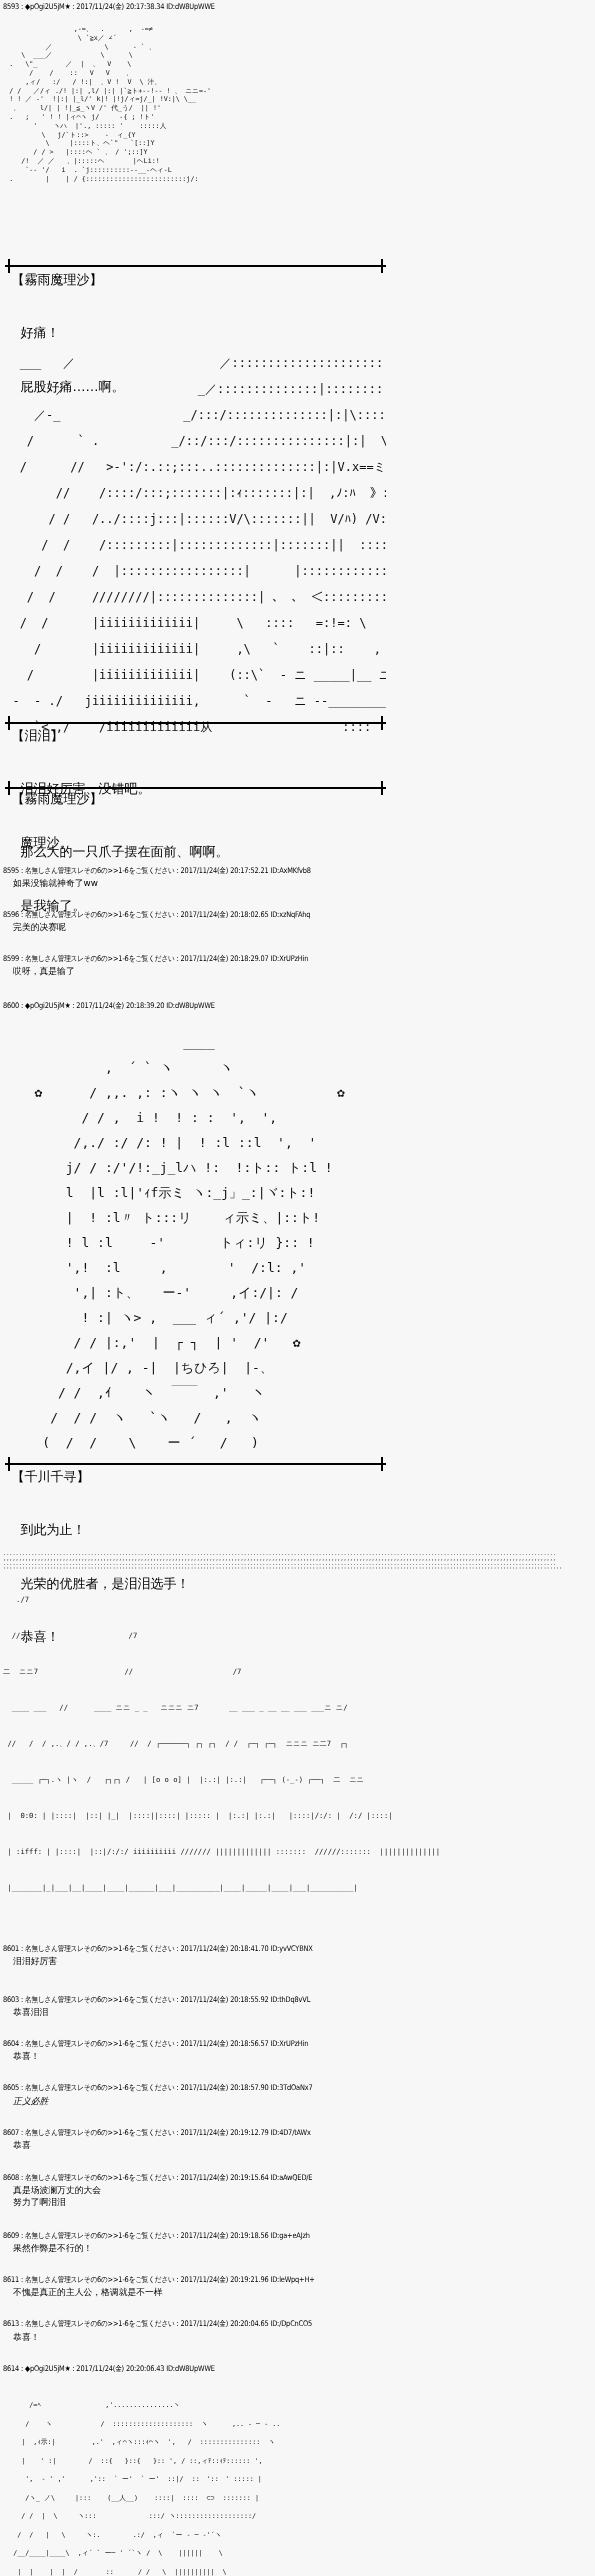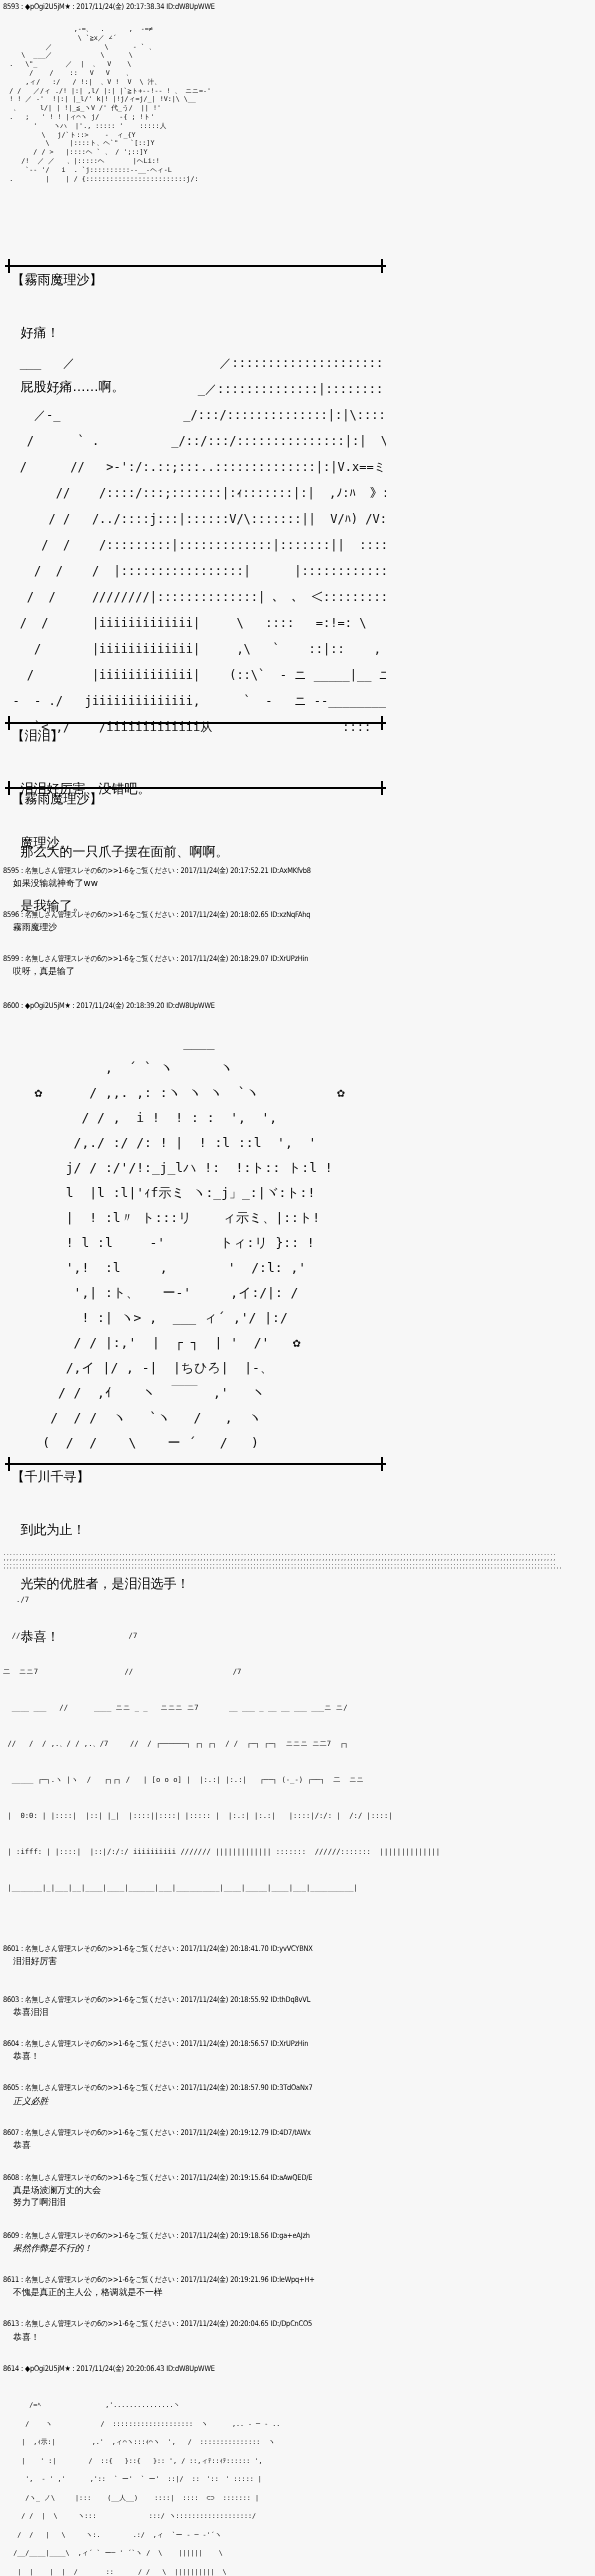--- a/index.html
+++ b/index.html
@@ -112,21 +112,21 @@
 </div>
 
 <div class="post-header" style="top:866px;">
   <span>8595</span><span> : </span><span>名無しさん管理スレその6の&gt;&gt;1-6をご覧ください</span><span> : </span><span>2017/11/24(金) 20:17:52.21</span> <span>ID:AxMKfvb8</span>
 </div>
 <div class="post-body" style="top:877px;">如果没输就神奇了ww</div>
 
 <div class="post-header" style="top:910px;">
   <span>8596</span><span> : </span><span>名無しさん管理スレその6の&gt;&gt;1-6をご覧ください</span><span> : </span><span>2017/11/24(金) 20:18:02.65</span> <span>ID:xzNqFAhq</span>
 </div>
-<div class="post-body" style="top:921px;">霧雨魔理沙</div>
+<div class="post-body" style="top:921px;">完美的决赛呢</div>
 
 <div class="post-header" style="top:954px;">
   <span>8599</span><span> : </span><span>名無しさん管理スレその6の&gt;&gt;1-6をご覧ください</span><span> : </span><span>2017/11/24(金) 20:18:29.07</span> <span>ID:XrUPzHin</span>
 </div>
 <div class="post-body" style="top:965px;">哎呀，真是输了</div>
 
 <div class="post-header" style="top:1001px;">
   <span>8600</span><span> : </span><span>◆pOgi2U5jM★</span><span> : </span><span>2017/11/24(金) 20:18:39.20</span> <span>ID:dW8UpWWE</span>
 </div>
 <div class="art" style="top:1030px; left:11px; width:381px; height:422px; line-height:25px; font-size:13px;">                      ____
@@ -195,21 +195,21 @@
 
 <div class="post-header" style="top:2173px;">
   <span>8608</span><span> : </span><span>名無しさん管理スレその6の&gt;&gt;1-6をご覧ください</span><span> : </span><span>2017/11/24(金) 20:19:15.64</span> <span>ID:aAwQED/E</span>
 </div>
 <div class="post-body" style="top:2184px;">真是场波澜万丈的大会
 努力了啊泪泪</div>
 
 <div class="post-header" style="top:2231px;">
   <span>8609</span><span> : </span><span>名無しさん管理スレその6の&gt;&gt;1-6をご覧ください</span><span> : </span><span>2017/11/24(金) 20:19:18.56</span> <span>ID:ga+eAJzh</span>
 </div>
-<div class="post-body" style="top:2242px;font-style:italic;">果然作弊是不行的！</div>
+<div class="post-body" style="top:2242px;">果然作弊是不行的！</div>
 
 <div class="post-header" style="top:2275px;">
   <span>8611</span><span> : </span><span>名無しさん管理スレその6の&gt;&gt;1-6をご覧ください</span><span> : </span><span>2017/11/24(金) 20:19:21.96</span> <span>ID:leWpq+H+</span>
 </div>
 <div class="post-body" style="top:2286px;">不愧是真正的主人公，格调就是不一样</div>
 
 <div class="post-header" style="top:2319px;">
   <span>8613</span><span> : </span><span>名無しさん管理スレその6の&gt;&gt;1-6をご覧ください</span><span> : </span><span>2017/11/24(金) 20:20:04.65</span> <span>ID:/DpCnCO5</span>
 </div>
 <div class="post-body" style="top:2331px;">恭喜！</div>

